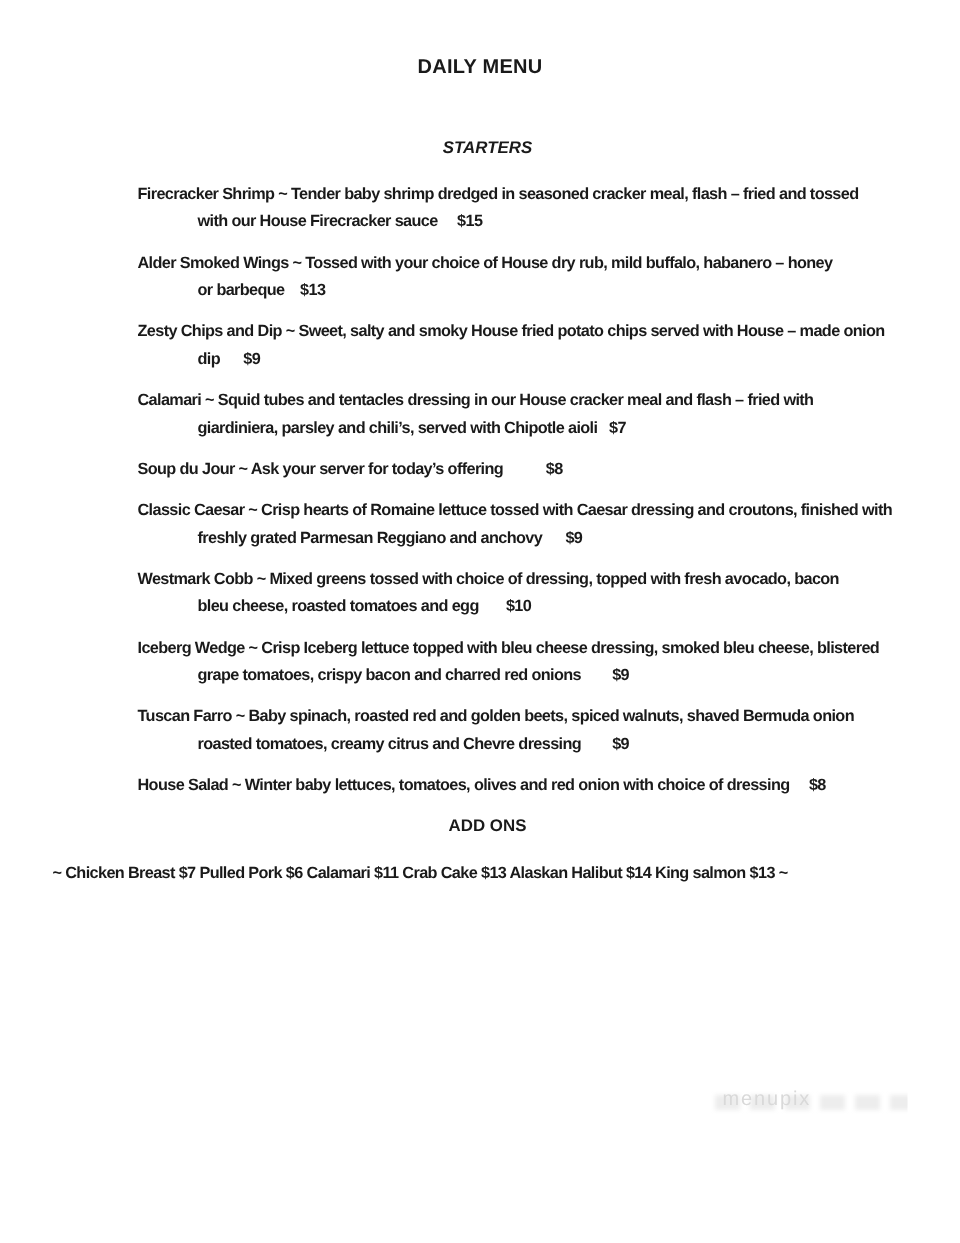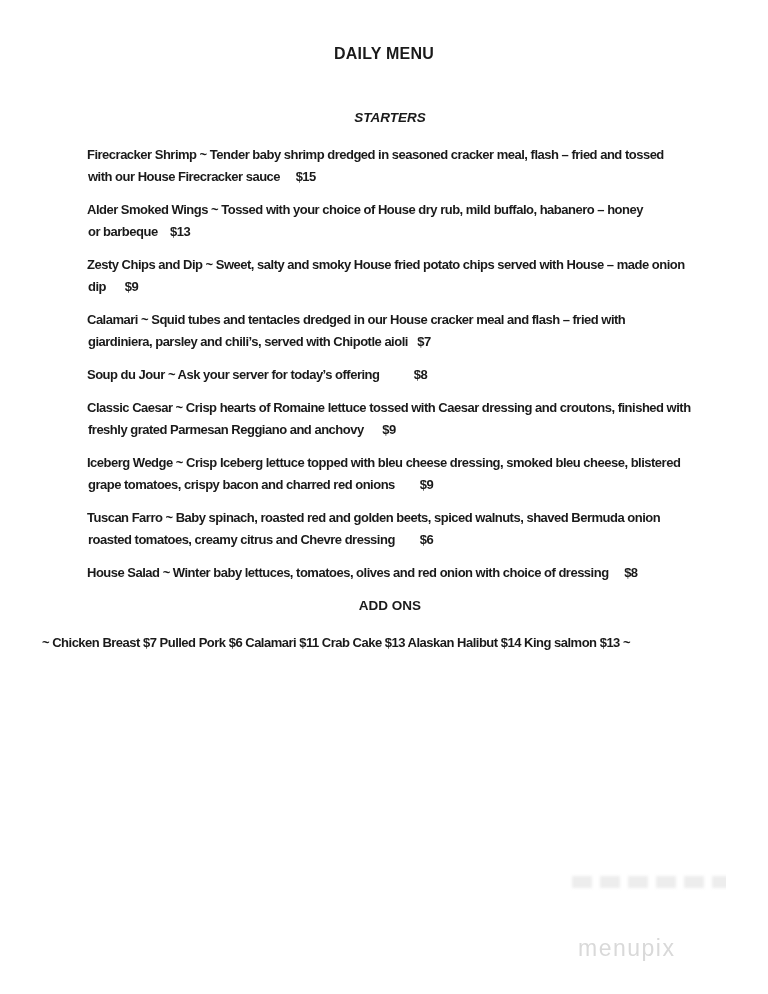--- a/index.html
+++ b/index.html
@@ -31,37 +31,37 @@
     padding-left: 12px;
   }
   .section-heading.upright { font-style: normal; margin-top: 8px; }
   .item { margin: 0 0 11px 0; }
   .line {
     white-space: pre;
     font-size: 13px;
     line-height: 22px;
     letter-spacing: -0.5px;
   }
-  .line.first { margin-left: 45px; }
-  .line.wrap  { margin-left: 46px; }
+  .line.first { margin-left: 68px; }
+  .line.wrap  { margin-left: 116px; }
   .item.centered .line.first { margin-left: 0; text-align: left; }
   .watermark-smudge {
     position: absolute;
     top: 876px;
     left: 530px;
     width: 170px;
     height: 12px;
     background: repeating-linear-gradient(90deg, #ededed 0 20px, rgba(255,255,255,0) 20px 28px);
     filter: blur(1.5px);
   }
   .watermark {
     position: absolute;
-    top: 936px;
+    top: 868px;
     left: 536px;
-    font-size: 23px;
+    font-size: 16px;
     line-height: 24px;
     font-weight: normal;
     letter-spacing: 1.5px;
     color: var(--watermark-color, #d9d9d9);
     filter: blur(0.4px);
   }
   .disclaimer {
     margin: 40px 0 0 0;
     text-align: center;
     font-size: 13px;
@@ -84,37 +84,41 @@
       </div>
       <div class="item">
         <div class="line first">Alder Smoked Wings ~ Tossed with your choice of House dry rub, mild buffalo, habanero – honey</div>
         <div class="line wrap">or barbeque    $13</div>
       </div>
       <div class="item">
         <div class="line first">Zesty Chips and Dip ~ Sweet, salty and smoky House fried potato chips served with House – made onion</div>
         <div class="line wrap">dip      $9</div>
       </div>
       <div class="item">
-        <div class="line first">Calamari ~ Squid tubes and tentacles dredged in our House cracker meal and flash – fried with</div>
+        <div class="line first">Calamari ~ Squid tubes and tentacles dressing in our House cracker meal and flash – fried with</div>
         <div class="line wrap">giardiniera, parsley and chili’s, served with Chipotle aioli   $7</div>
       </div>
       <div class="item">
         <div class="line first">Soup du Jour ~ Ask your server for today’s offering           $8</div>
       </div>
       <div class="item">
         <div class="line first">Classic Caesar ~ Crisp hearts of Romaine lettuce tossed with Caesar dressing and croutons, finished with</div>
         <div class="line wrap">freshly grated Parmesan Reggiano and anchovy      $9</div>
       </div>
       <div class="item">
+        <div class="line first">Westmark Cobb ~ Mixed greens tossed with choice of dressing, topped with fresh avocado, bacon</div>
+        <div class="line wrap">bleu cheese, roasted tomatoes and egg       $10</div>
+      </div>
+      <div class="item">
         <div class="line first">Iceberg Wedge ~ Crisp Iceberg lettuce topped with bleu cheese dressing, smoked bleu cheese, blistered</div>
         <div class="line wrap">grape tomatoes, crispy bacon and charred red onions        $9</div>
       </div>
       <div class="item">
         <div class="line first">Tuscan Farro ~ Baby spinach, roasted red and golden beets, spiced walnuts, shaved Bermuda onion</div>
-        <div class="line wrap">roasted tomatoes, creamy citrus and Chevre dressing        $6</div>
+        <div class="line wrap">roasted tomatoes, creamy citrus and Chevre dressing        $9</div>
       </div>
       <div class="item">
         <div class="line first">House Salad ~ Winter baby lettuces, tomatoes, olives and red onion with choice of dressing     $8</div>
       </div>
       <h2 class="section-heading upright">ADD ONS</h2>
       <div class="item centered">
         <div class="line first">~ Chicken Breast $7 Pulled Pork $6 Calamari $11 Crab Cake $13 Alaskan Halibut $14 King salmon $13 ~</div>
       </div>
     </div>
   <div class="watermark-smudge"></div>

